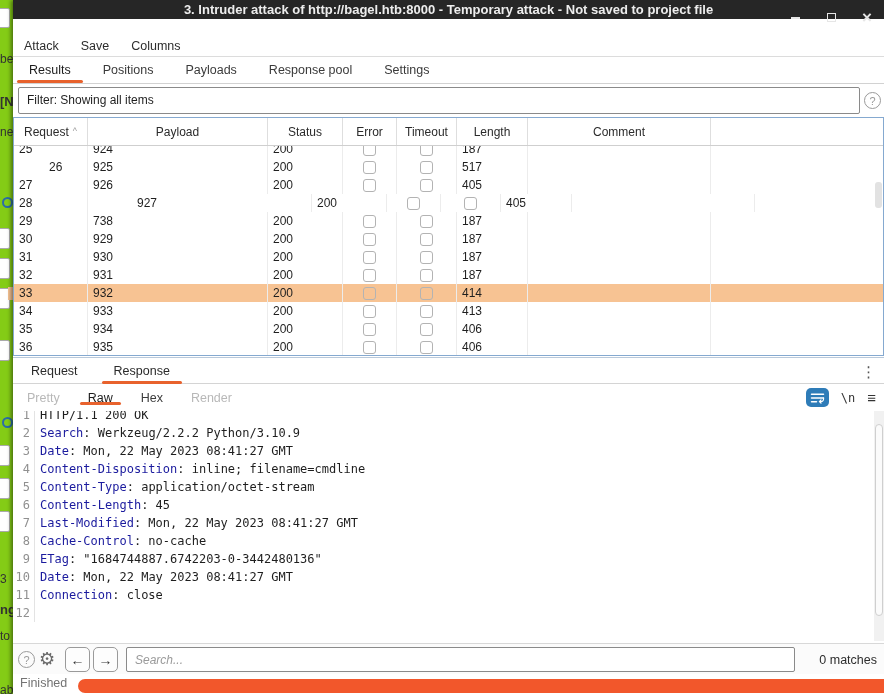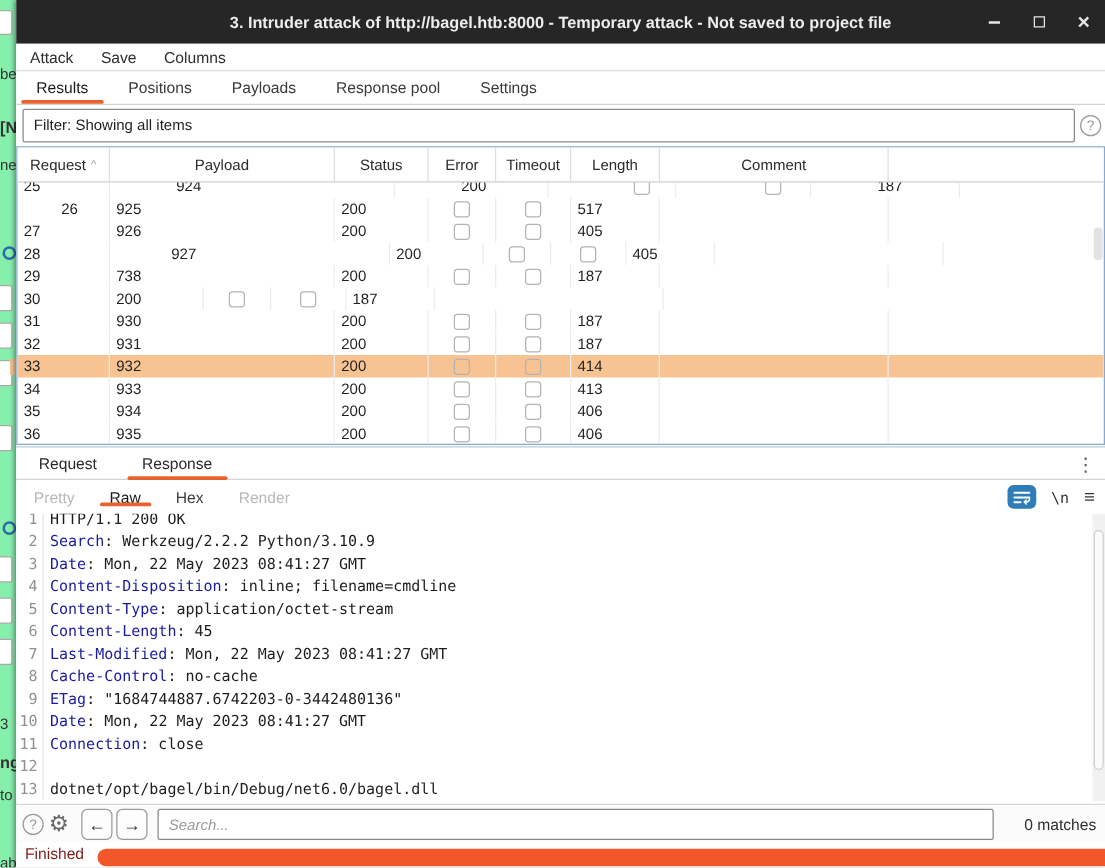--- a/index.html
+++ b/index.html
@@ -5,32 +5,32 @@
   :root{
     --accent:#e8622d; --progress:#f2572b; --highlight:#f7c393;
     --titlebar:#262626; --hname:#1b1b9e; --blueicon:#2e7cb8; --pborder:#85a9d0;
   }
   *{box-sizing:border-box;}
   html,body{margin:0;padding:0;}
   body{width:884px;height:694px;position:relative;overflow:hidden;background:#fff;
        font-family:"Liberation Sans",sans-serif;color:#222;}
 
   
-  .bg-strip{position:absolute;left:0;top:0;width:13px;height:694px;background:#86efac;}
+  .bg-strip{position:absolute;left:0;top:0;width:13px;height:694px;background:#84cc16;}
   .bg-strip .frag-text{position:absolute;left:0;font-size:12px;color:#333;white-space:nowrap;}
   .bg-strip .frag-bold{font-weight:bold;font-size:13px;}
   .bg-strip .frag-box{position:absolute;left:-4px;width:14px;height:21px;border:1px solid #aaa;border-radius:2px;background:#fff;}
   .bg-strip .frag-circle{position:absolute;left:2px;width:11px;height:11px;border:2px solid #2b6ca8;border-radius:50%;}
   .bg-strip .frag-orange{position:absolute;left:8px;width:5px;height:13px;background:var(--highlight);}
 
   
   .dialog{position:absolute;left:13px;top:0;width:871px;height:694px;background:#fff;
           box-shadow:-2px 0 4px rgba(0,0,0,.45);}
 
-  .titlebar{position:absolute;left:0;top:0;width:100%;height:35px;background:var(--titlebar);
+  .titlebar{position:absolute;left:0;top:0;width:100%;height:19px;background:var(--titlebar);
             color:#ededed;display:flex;align-items:center;justify-content:center;
             font-size:13px;font-weight:bold;}
   .win-controls{position:absolute;right:8px;top:0;height:35px;display:flex;align-items:center;gap:18px;}
   .win-btn{width:18px;height:18px;display:flex;align-items:center;justify-content:center;color:#e6e6e6;cursor:default;}
   .min-glyph{display:block;width:9px;height:2px;background:#e6e6e6;}
   .max-glyph{display:block;width:9px;height:9px;border:1.5px solid #e6e6e6;}
   .close-glyph{font-size:17px;font-weight:bold;line-height:1;}
 
   .menubar{position:absolute;left:0;top:35px;width:100%;height:22px;background:#fff;
            border-bottom:1px solid #dcdcdc;display:flex;align-items:center;font-size:12.5px;color:#2d2d2d;}
@@ -110,21 +110,21 @@
            background:#fdfdfd;display:flex;align-items:center;justify-content:center;
            font-size:14px;color:#333;}
   .nav-prev{left:52px;} .nav-next{left:80px;}
   .search-input{position:absolute;left:113px;top:3px;width:669px;height:25px;border:1px solid #8a8a8a;
            border-radius:2px;padding:0 8px;font-size:12px;font-family:"Liberation Sans",sans-serif;color:#1f1f1f;background:#fff;}
   .search-input::placeholder{font-style:italic;color:#9a9a9a;}
   .matches{position:absolute;right:7px;top:0;height:31px;display:flex;align-items:center;
            font-size:12.5px;color:#2d2d2d;}
 
   .statusrow{position:absolute;left:0;top:674px;width:100%;height:20px;background:#fff;}
-  .status-label{position:absolute;left:7px;top:2px;font-size:12.5px;color:#7f1d1d;}
+  .status-label{position:absolute;left:7px;top:2px;font-size:12.5px;color:#737373;}
   .progress-track{position:absolute;left:65px;right:0;top:5px;height:14px;}
   .progress-fill{height:100%;background:var(--progress);border-radius:7px 0 0 7px;}
 </style>
 </head>
 <body>
 
 <div class="bg-strip">
     <span class="frag-box" style="top: 8px; height: 20px;"></span>
     <span class="frag-text" style="top: 52px;">be</span>
     <span class="frag-text frag-bold" style="top: 94px;">[N</span>
@@ -201,21 +201,21 @@
         </span>
         <span class="th" style="width: 71px; flex: 0 0 71px;">
           <span>Length</span>
         </span>
         <span class="th" style="width: 183px; flex: 0 0 183px;">
           <span>Comment</span>
         </span>
         <span class="th" style="flex: 1 1 0%; border-right: none;"></span>
       </div>
     <div class="tbody">
-        <div class="trow clipped" style="background: transparent; gap: 48px;">
+        <div class="trow clipped" style="background: transparent;">
           <span class="td" style="width: 74px; flex: 0 0 74px;">25</span>
           <span class="td" style="width: 180px; flex: 0 0 180px;">924</span>
           <span class="td" style="width: 75px; flex: 0 0 75px;">200</span>
           <span class="td center" style="width: 54px; flex: 0 0 54px;">
             <span class="cbx"></span>
           </span>
           <span class="td center" style="width: 60px; flex: 0 0 60px;">
             <span class="cbx"></span>
           </span>
           <span class="td" style="width: 71px; flex: 0 0 71px;">187</span>
@@ -273,20 +273,21 @@
           </span>
           <span class="td center" style="width: 60px; flex: 0 0 60px;">
             <span class="cbx"></span>
           </span>
           <span class="td" style="width: 71px; flex: 0 0 71px;">187</span>
           <span class="td" style="width: 183px; flex: 0 0 183px;"></span>
           <span class="td" style="flex: 1 1 0%; border-right: none;"></span>
         </div>
         <div class="trow" style="background: transparent;">
           <span class="td" style="width: 74px; flex: 0 0 74px;">30</span>
+          <span class="td" style="width: 180px; flex: 0 0 180px;">929</span>
           <span class="td" style="width: 75px; flex: 0 0 75px;">200</span>
           <span class="td center" style="width: 54px; flex: 0 0 54px;">
             <span class="cbx"></span>
           </span>
           <span class="td center" style="width: 60px; flex: 0 0 60px;">
             <span class="cbx"></span>
           </span>
           <span class="td" style="width: 71px; flex: 0 0 71px;">187</span>
           <span class="td" style="width: 183px; flex: 0 0 183px;"></span>
           <span class="td" style="flex: 1 1 0%; border-right: none;"></span>
@@ -408,21 +409,20 @@
       <div class="eline"><span class="lnum">3</span><span class="ltext"><span class="hname">Date</span><span>: Mon, 22 May 2023 08:41:27 GMT</span></span></div>
       <div class="eline"><span class="lnum">4</span><span class="ltext"><span class="hname">Content-Disposition</span><span>: inline; filename=cmdline</span></span></div>
       <div class="eline"><span class="lnum">5</span><span class="ltext"><span class="hname">Content-Type</span><span>: application/octet-stream</span></span></div>
       <div class="eline"><span class="lnum">6</span><span class="ltext"><span class="hname">Content-Length</span><span>: 45</span></span></div>
       <div class="eline"><span class="lnum">7</span><span class="ltext"><span class="hname">Last-Modified</span><span>: Mon, 22 May 2023 08:41:27 GMT</span></span></div>
       <div class="eline"><span class="lnum">8</span><span class="ltext"><span class="hname">Cache-Control</span><span>: no-cache</span></span></div>
       <div class="eline"><span class="lnum">9</span><span class="ltext"><span class="hname">ETag</span><span>: "1684744887.6742203-0-3442480136"</span></span></div>
       <div class="eline"><span class="lnum">10</span><span class="ltext"><span class="hname">Date</span><span>: Mon, 22 May 2023 08:41:27 GMT</span></span></div>
       <div class="eline"><span class="lnum">11</span><span class="ltext"><span class="hname">Connection</span><span>: close</span></span></div>
       <div class="eline"><span class="lnum">12</span><span class="ltext"></span></div>
-      <div class="eline"><span class="lnum">13</span><span class="ltext">dotnet/opt/bagel/bin/Debug/net6.0/bagel.dll</span></div>
     </div>
   <div class="editor-vscroll">
     <div class="thumb"></div>
   </div>
 
   <div class="searchbar">
     <div class="help-circle">?</div>
     <div class="gear">⚙</div>
     <div class="nav-btn nav-prev">←</div>
     <div class="nav-btn nav-next">→</div>

